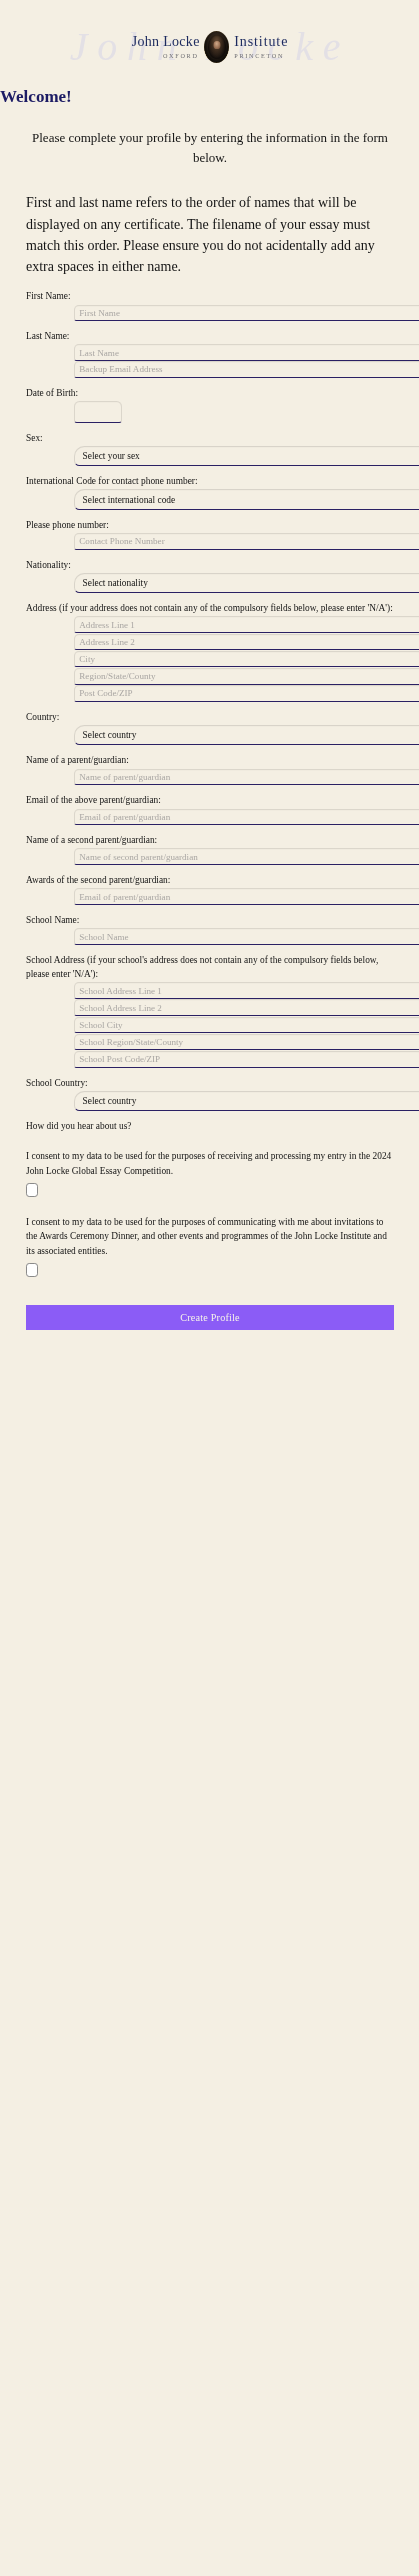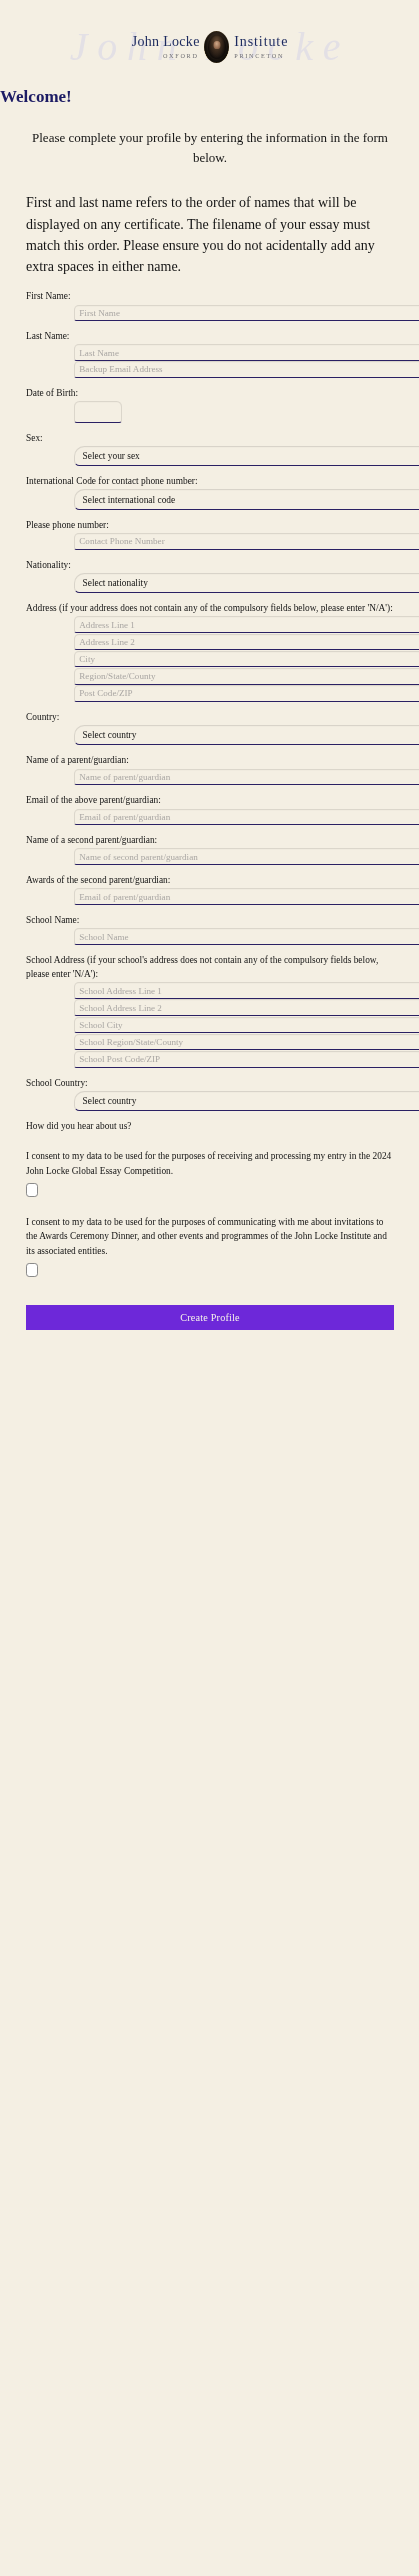--- a/index.html
+++ b/index.html
@@ -227,21 +227,21 @@
     cursor: pointer;
   }
 
   
   .submit {
     display: block;
     width: 100%;
     margin-top: 28px;
     margin-bottom: 32px;
     height: 25px;
-    background: #6d28d9;
+    background: #8b5cf6;
     border: none;
     color: #f6f3ea;
     font-family: "Liberation Serif", "DejaVu Serif", serif;
     font-size: 10.2px;
     cursor: pointer;
     letter-spacing: 0.2px;
   }
 </style>
 </head>
 <body>

